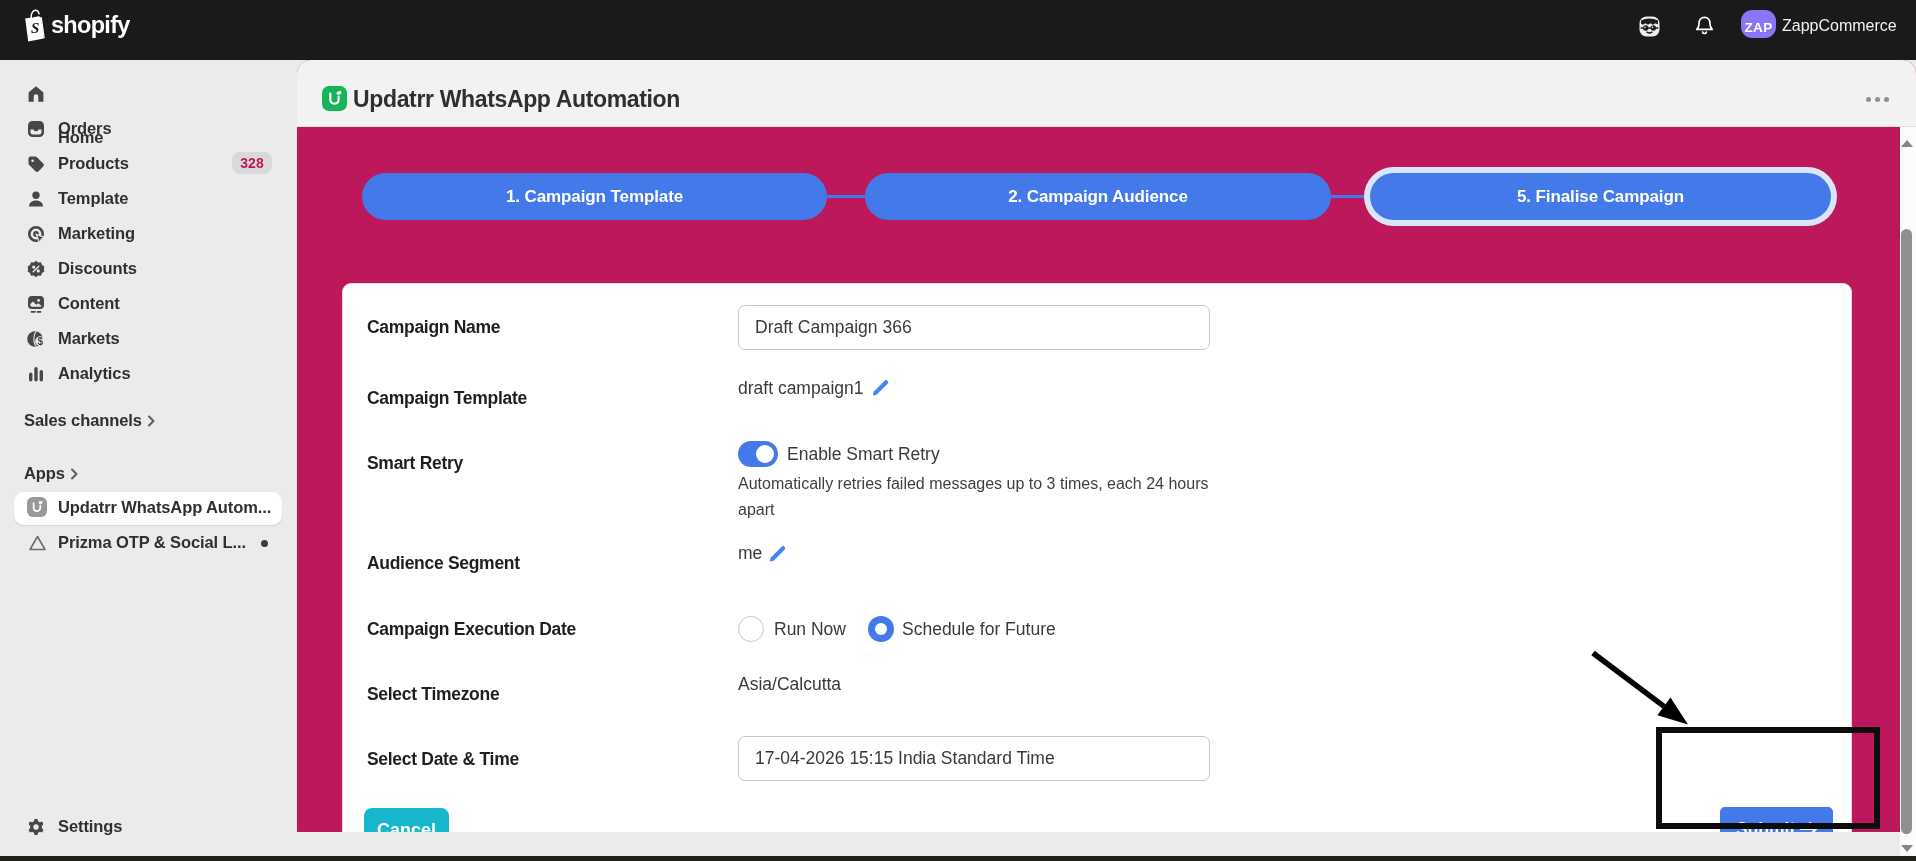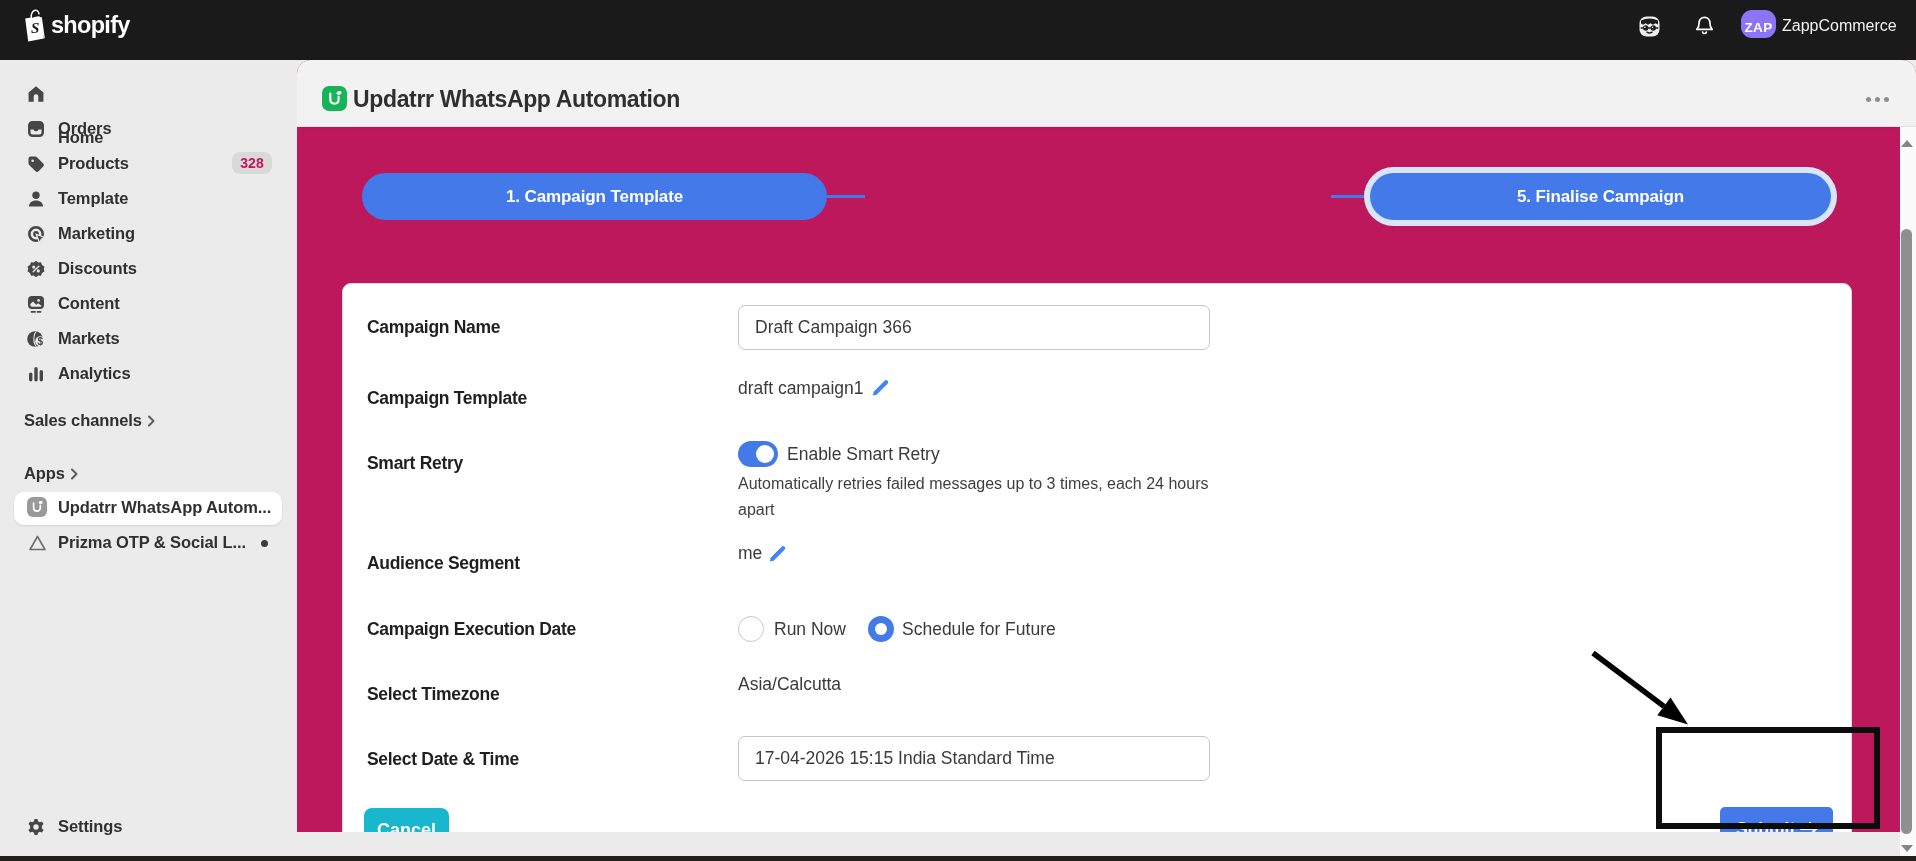--- a/index.html
+++ b/index.html
@@ -87,20 +87,21 @@
       <div id="ptitle">Updatrr WhatsApp Automation</div>
       <div id="dots3">
           <i style="left:0"></i>
           <i style="left:9px"></i>
           <i style="left:18px"></i>
         </div>
     </div>
 
     <div id="pill3ring"></div>
     <div class="pill" style="left:65px; width:465px;">1. Campaign Template</div>
+    <div class="pill" style="left:568px; width:466px;">2. Campaign Audience</div>
     <div class="pill" style="left:1073px; width:461px;">5. Finalise Campaign</div>
     <div class="connector" style="left:530px; width:38px;"></div>
     <div class="connector" style="left:1034px; width:39px;"></div>
 
     <div id="card">
       <div class="flabel" style="top:33px;">Campaign Name</div>
       <div class="finput" style="top:21px;">Draft Campaign 366</div>
 
       <div class="flabel" style="top:104px;">Campaign Template</div>
       <div class="fval" style="left:395px; top:94px;">draft campaign1</div>

